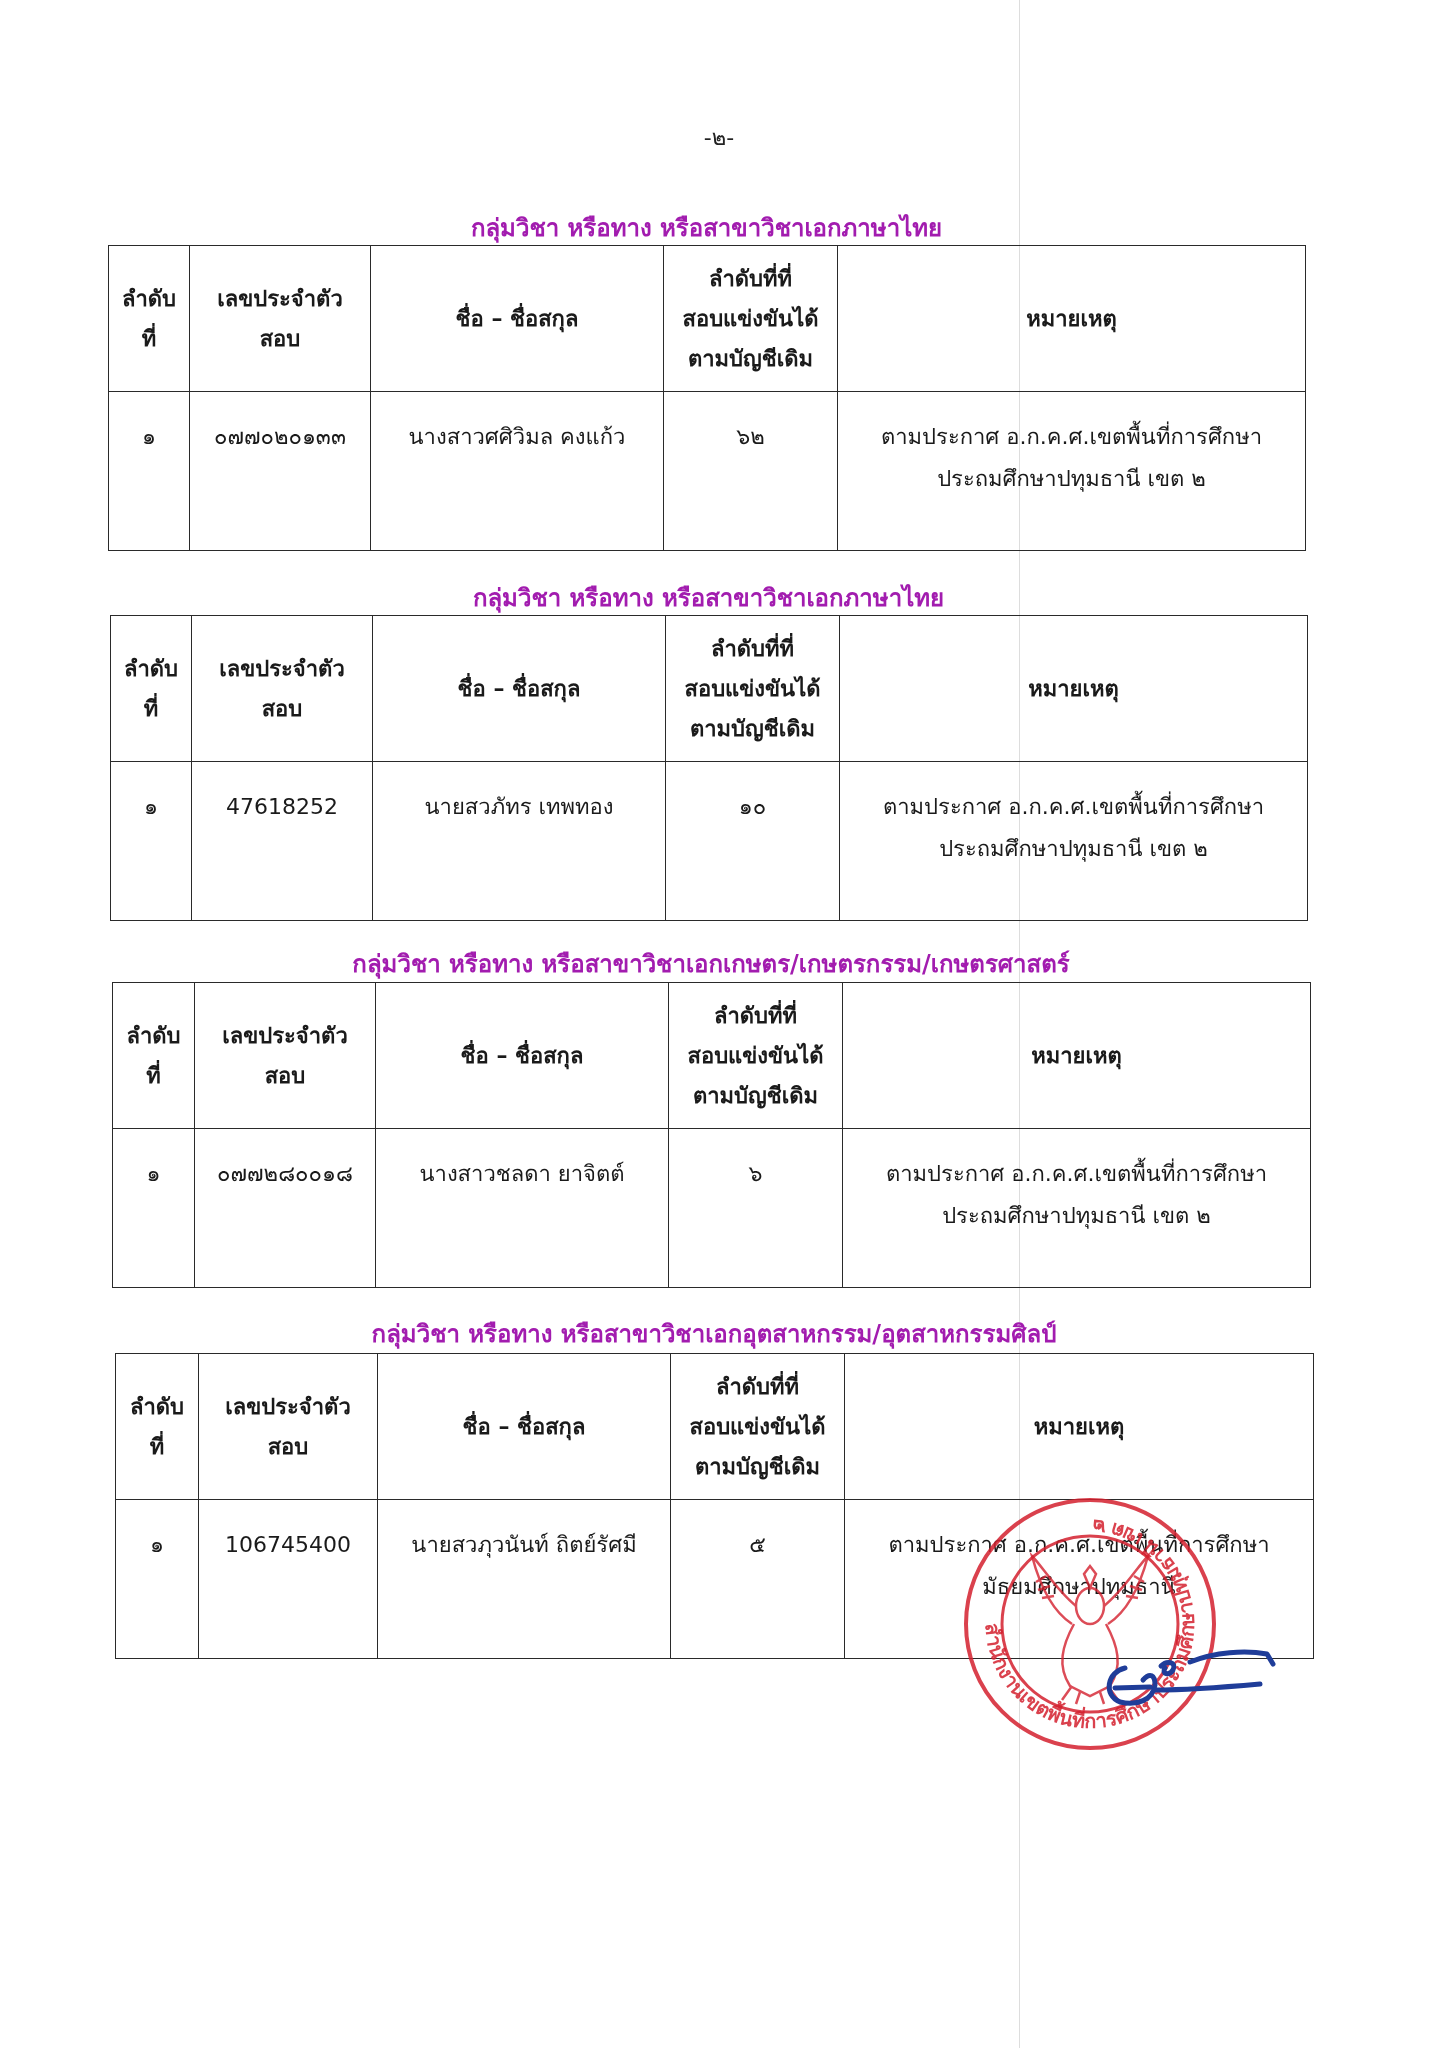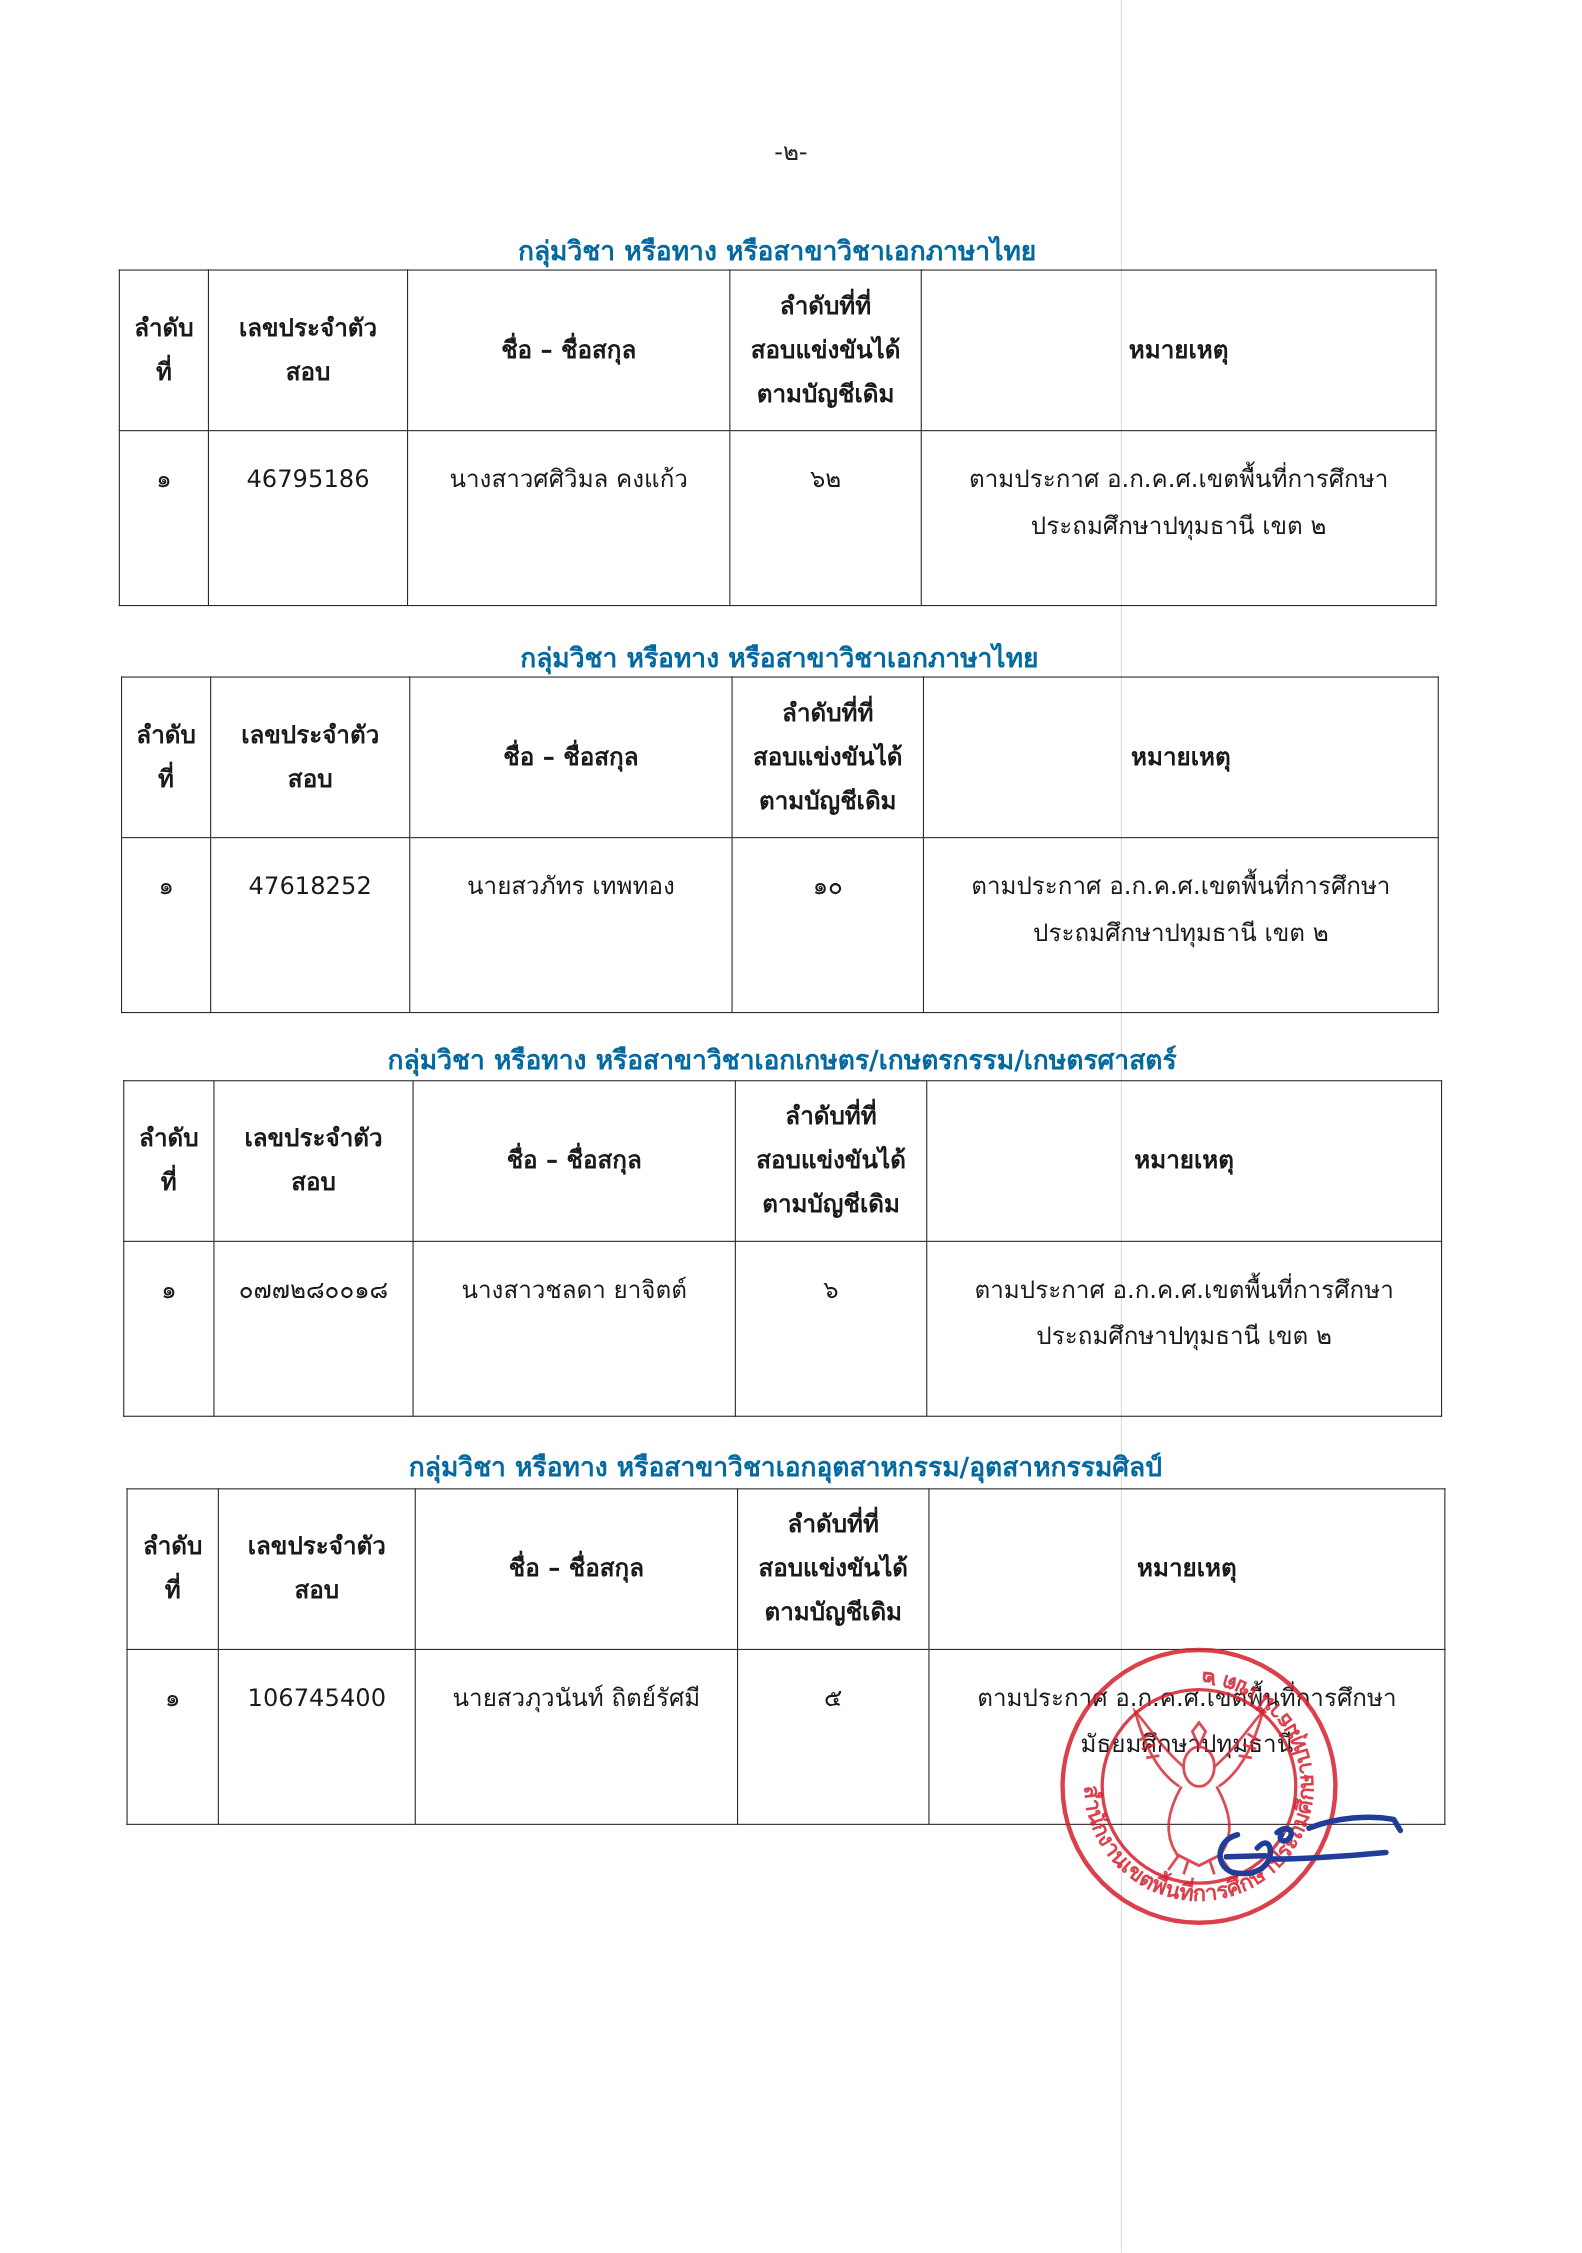--- a/index.html
+++ b/index.html
@@ -11,21 +11,21 @@
       position: absolute; left: 1019px; top: 0; width: 1px; height: 2048px;
       background: #d4d4d4; opacity: 0.8;
     }
     .page-number {
       position: absolute; left: 0; width: 1438px; top: 120px; text-align: center;
       font-size: 22px; color: #222;
     }
     .section { position: absolute; }
     .section-title {
       position: absolute; left: 0; right: 0; top: 0; text-align: center;
-      font-size: 24px; font-weight: bold; color: #0369a1; white-space: nowrap;
+      font-size: 24px; font-weight: bold; color: #a21caf; white-space: nowrap;
     }
     table.result {
       position: absolute; left: 0; border-collapse: collapse; table-layout: fixed;
       font-size: 22px;
     }
     table.result th, table.result td {
       border: 1.6px solid #2a2a2a; text-align: center; padding: 0;
     }
     table.result th {
       font-weight: bold; line-height: 40px; height: 145px; vertical-align: middle;
@@ -63,21 +63,21 @@
       <th><span style="white-space:pre-line">เลขประจำตัว
 สอบ</span></th>
       <th><span>ชื่อ – ชื่อสกุล</span></th>
       <th><span style="white-space:pre-line">ลำดับที่ที่
 สอบแข่งขันได้
 ตามบัญชีเดิม</span></th>
       <th><span>หมายเหตุ</span></th>
     </tr>
     <tr>
       <td>๑</td>
-      <td>46795186</td>
+      <td>๐๗๗๐๒๐๑๓๓</td>
       <td>นางสาวศศิวิมล คงแก้ว</td>
       <td>๖๒</td>
       <td class="remark">
         <div>ตามประกาศ อ.ก.ค.ศ.เขตพื้นที่การศึกษา</div>
         <div>ประถมศึกษาปทุมธานี เขต ๒</div>
       </td>
     </tr>
   </tbody>
     </table>
 </div>

